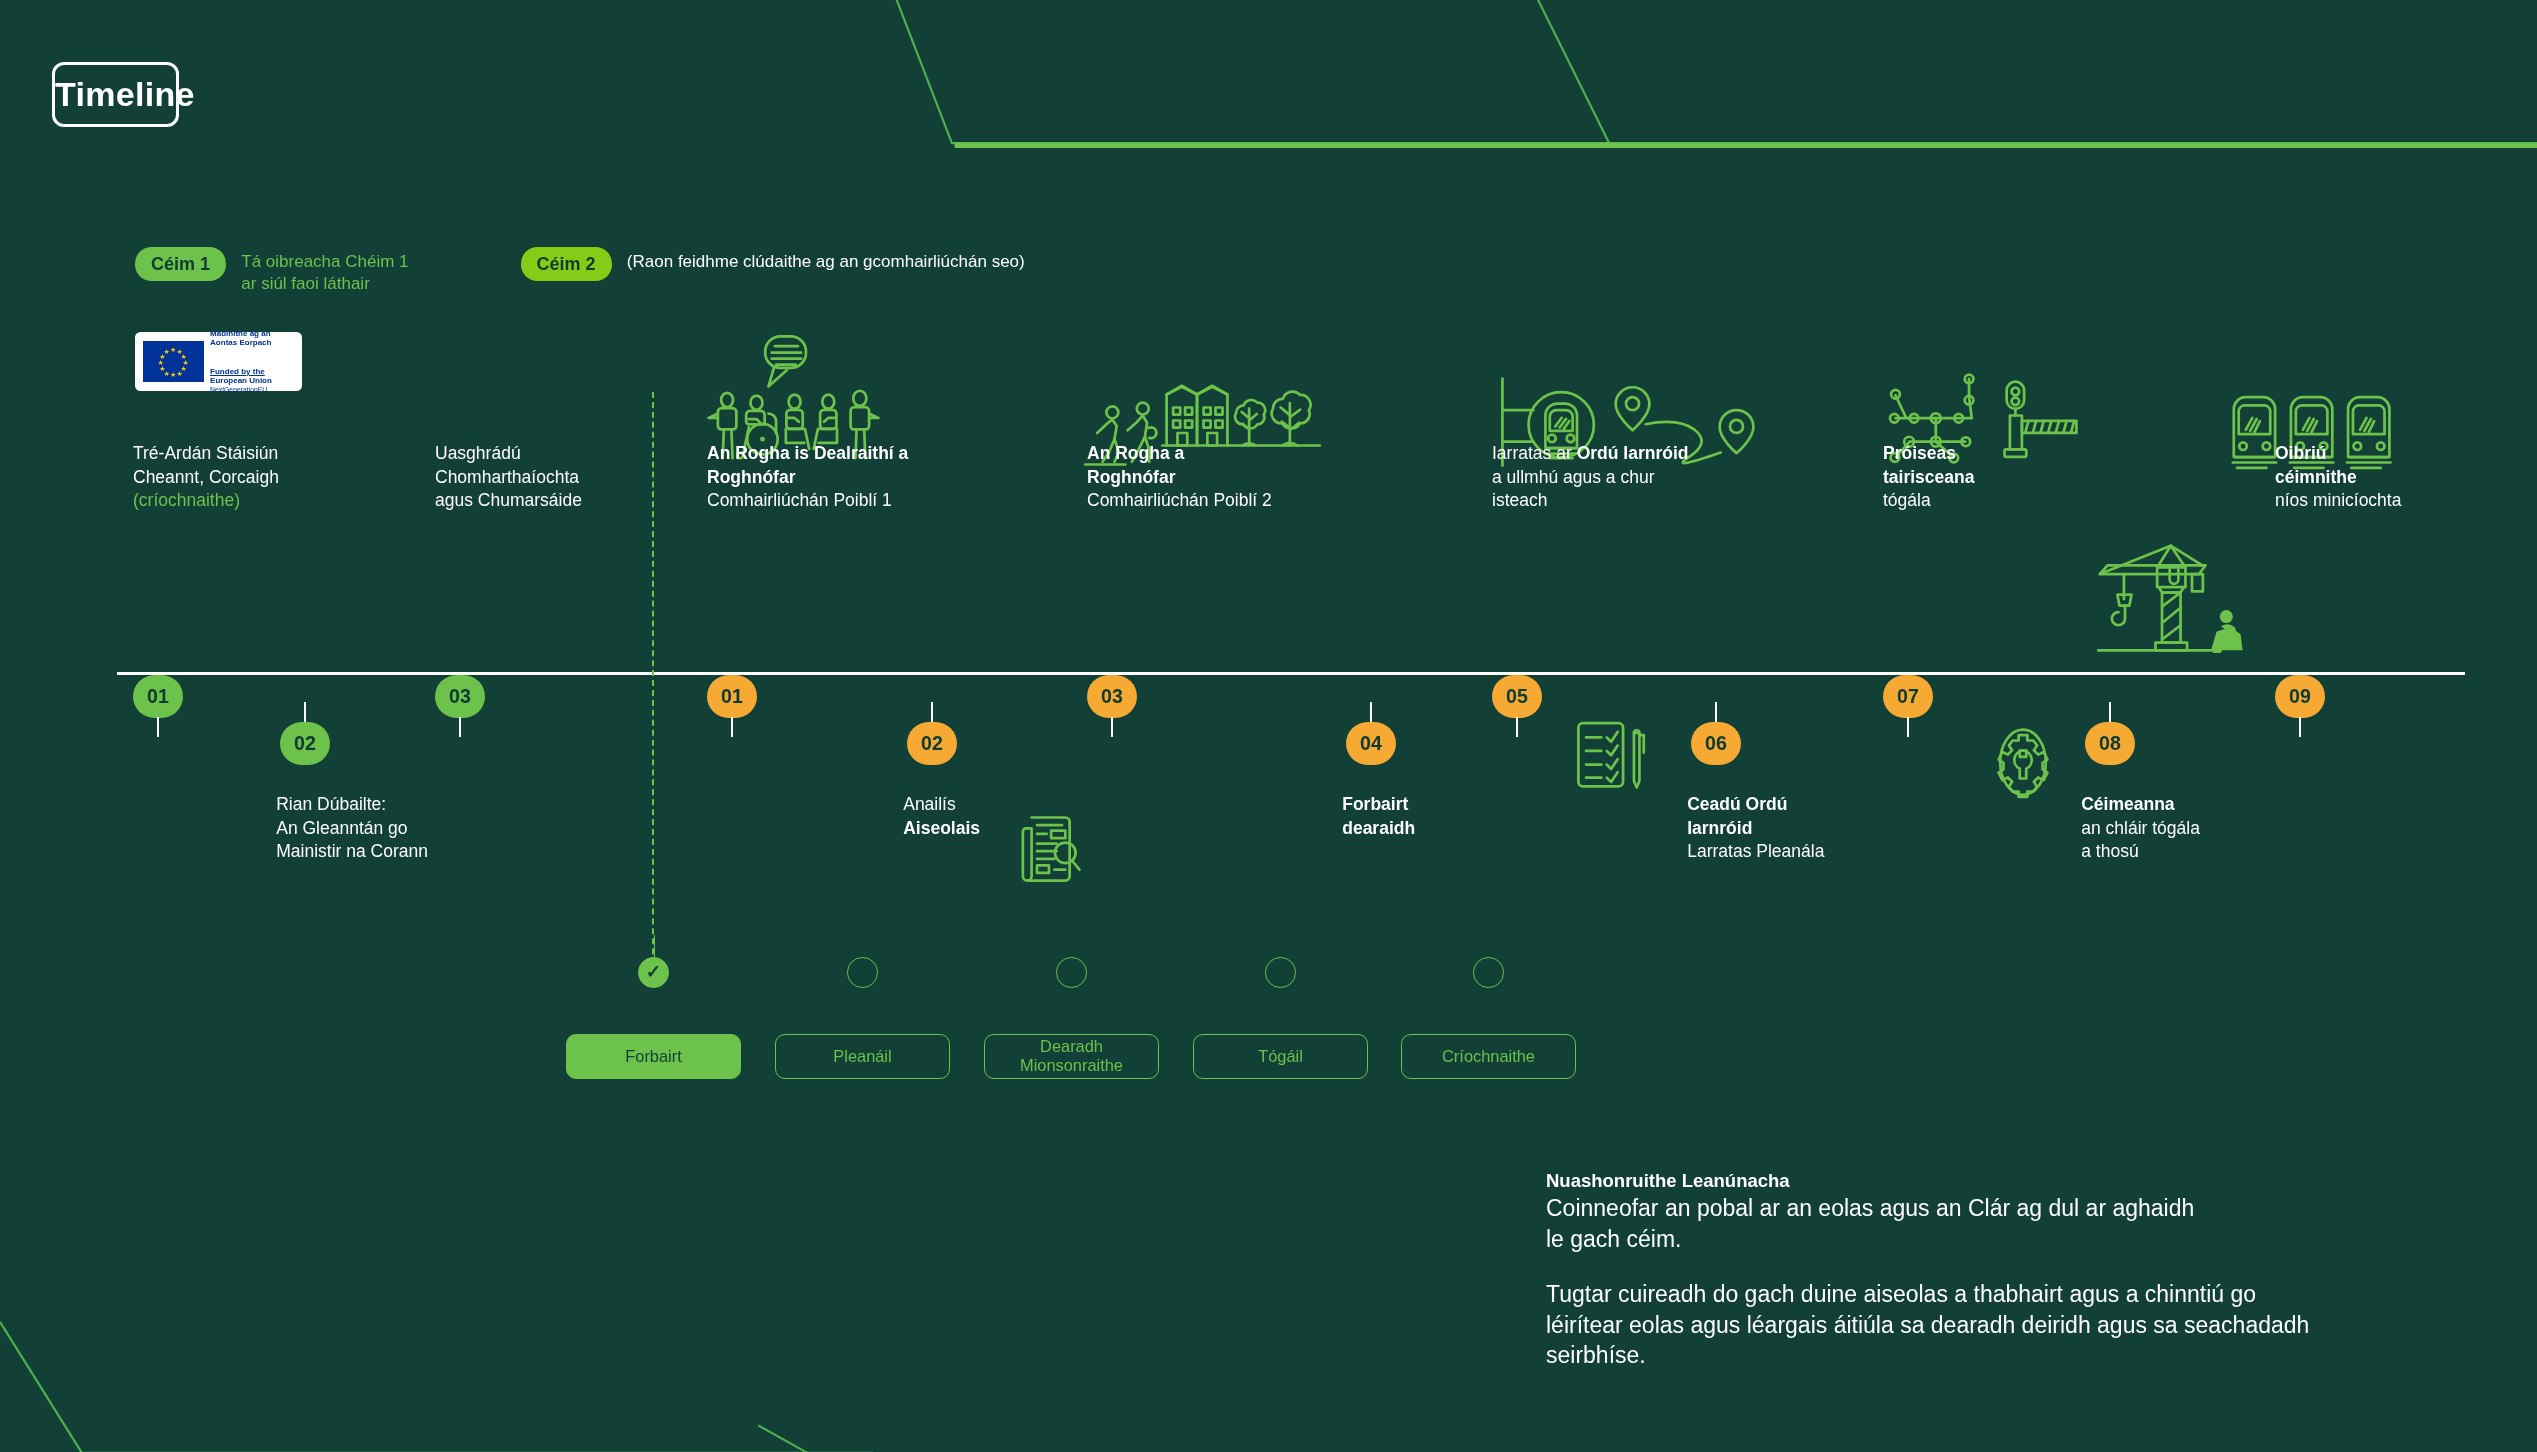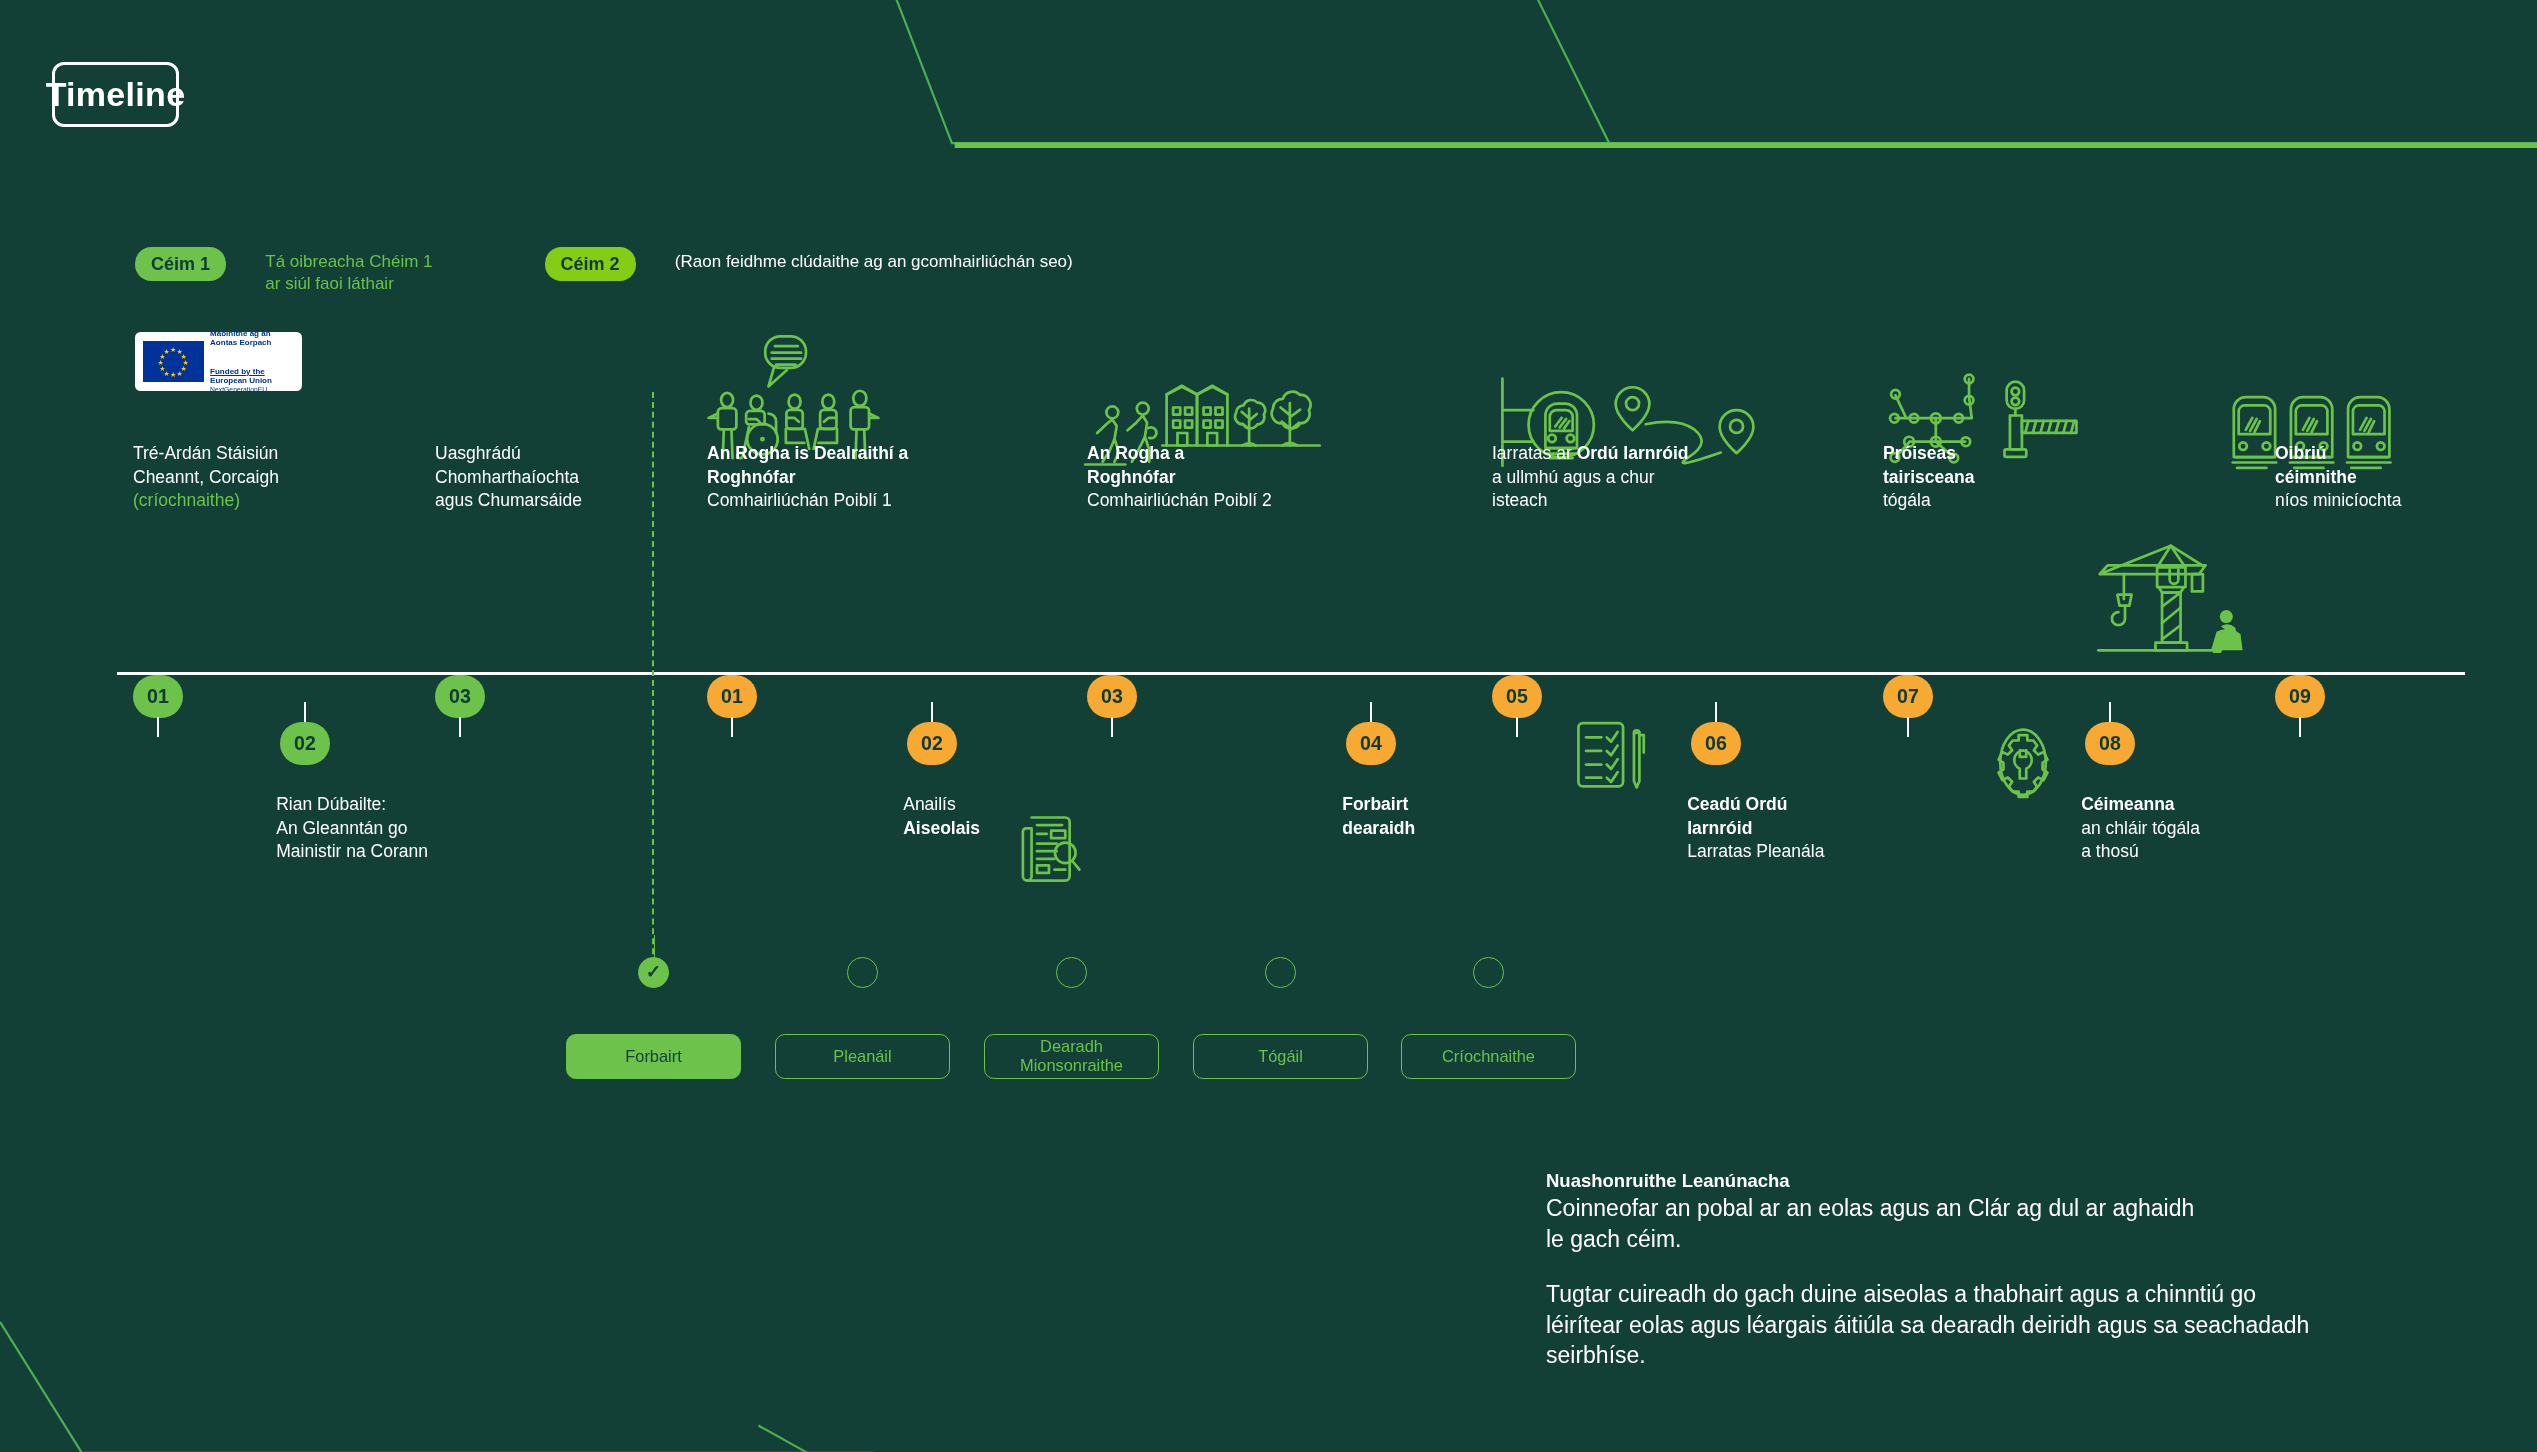--- a/index.html
+++ b/index.html
@@ -14,27 +14,27 @@
   
   .deco { position: absolute; pointer-events: none; }
   #deco-top-right { top: 0; left: 851px; width: 1687px; height: 153px; }
   #deco-bottom-left { bottom: 0; left: 0; width: 873px; height: 164px; }
 
   
   #title-badge {
     position: absolute; left: 52px; top: 62px;
     width: 127px; height: 65px;
     border: 3.3px solid #ffffff; border-radius: 12px;
-    display: flex; align-items: center; justify-content: center;
+    display: flex; align-items: center; 
   }
   #title-text { color: #ffffff; font-size: 34px; font-weight: bold; letter-spacing: 0.3px; }
 
   
   #legend { position: absolute; left: 135px; top: 247px; display: flex; align-items: flex-start; }
-  .legend-group { display: flex; align-items: flex-start; gap: 24px; }
+  .legend-group { display: flex; align-items: flex-start; }
   .pill {
     border-radius: 16.4px; display: flex; align-items: center; justify-content: center;
     color: #0f3b33; font-weight: bold; font-size: 18px;
   }
   .pill.green { background: #6cc24a; width: 91px; height: 34px; }
   .pill.orange { background: #84cc16; width: 91px; height: 34px; }
   .legend-note { font-size: 17px; line-height: 1.25; margin-left: 15.3px; padding-top: 4.4px; }
   .legend-note.green-txt { color: #6cc24a; }
   .legend-note.white-txt { color: #ffffff; }
   #legend-gap { width: 112px; }

